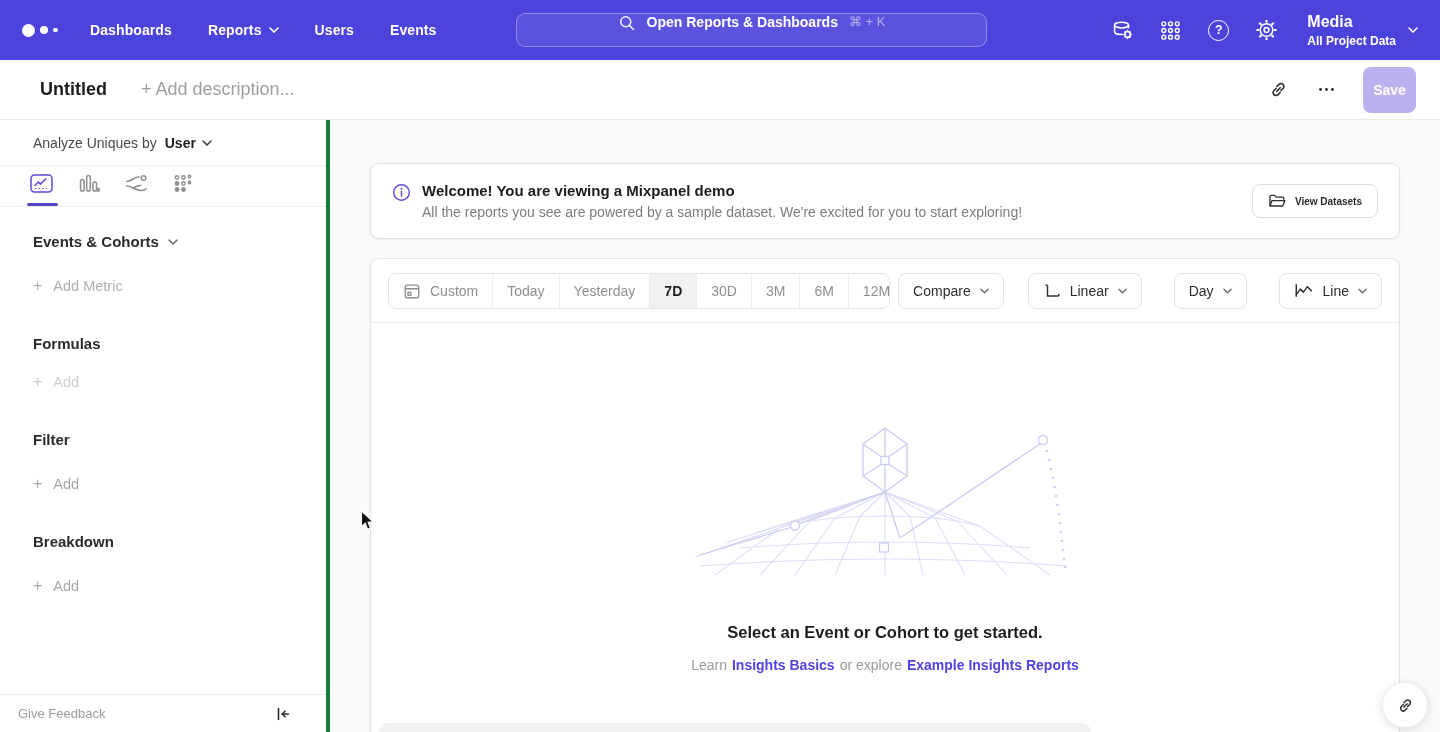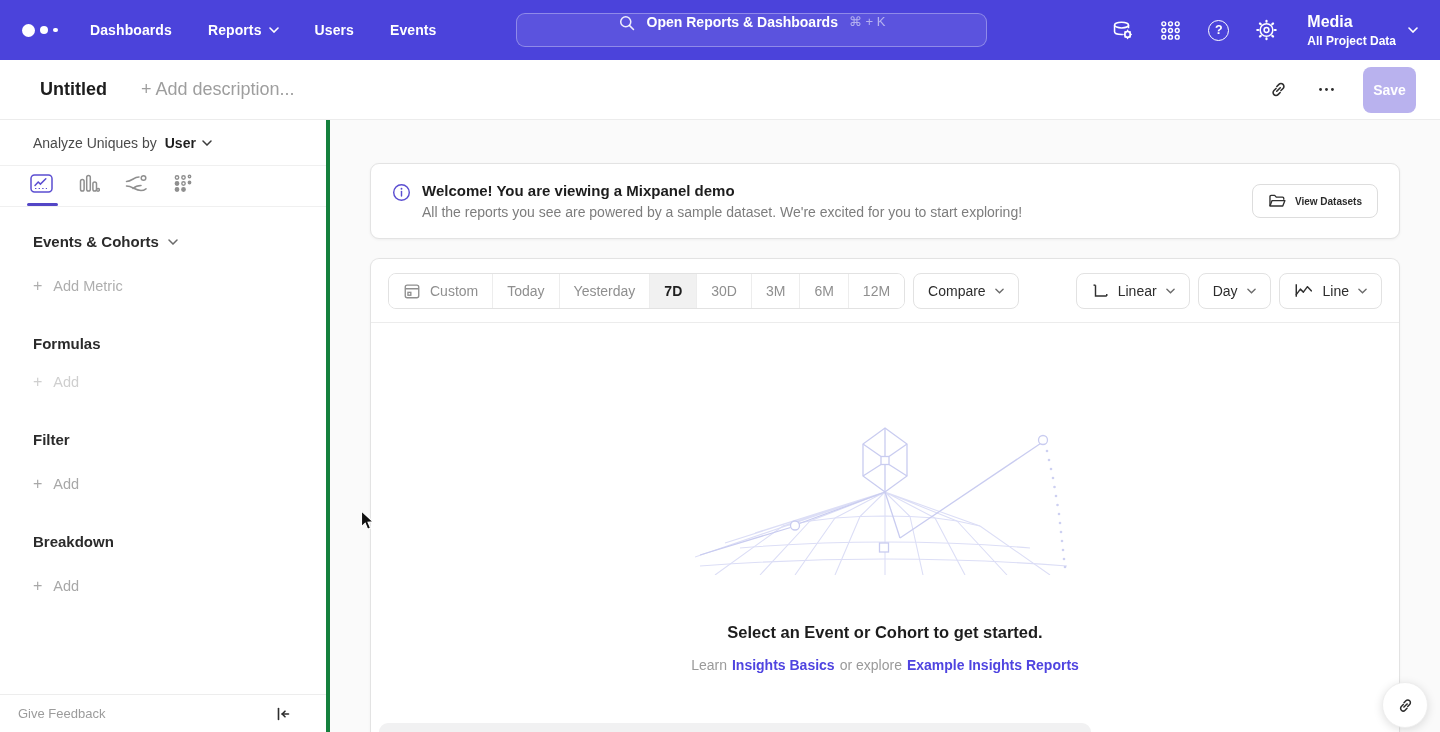--- a/index.html
+++ b/index.html
@@ -97,21 +97,21 @@
   .seg { display:flex; height:36px; border:1px solid #e2e2e2; border-radius:8px;
     overflow:hidden; align-items:stretch; }
   .seg-item { display:flex; align-items:center; gap:9px; padding:0 14px;
     font-size:14px; color:#8f8f8f; border-left:1px solid #ededed; cursor:pointer;
     background:#fff; white-space:nowrap; }
   .seg-item:first-child { border-left:none; }
   .seg-item.sel { background:#f1f1f1; color:#1f1f1f; font-weight:700; }
   .pill { height:36px; border:1px solid #e2e2e2; border-radius:8px; background:#fff;
     display:flex; align-items:center; gap:9px; padding:0 14px; font-size:14px;
     color:#3c3c3c; cursor:pointer; white-space:nowrap;
-    font-family:"Liberation Sans", sans-serif; }
+    font-family:"Liberation Sans", sans-serif;margin-left:24px; }
   .pill b { font-weight:400; color:#2d2d2d; }
   .ml8 { margin-left:8px; }
   .tb-right { margin-left:auto; display:flex; gap:8px; }
   .chevg { width:9px; height:6px; }
 
   .emptyzone { position:relative; text-align:center; }
   .illus { display:block; margin:102px auto 0; }
   .es-title { margin-top:48px; font-size:16.5px; font-weight:700; color:#1d1d1d; }
   .es-sub { margin-top:15px; font-size:14px; color:#9a9a9a; display:flex;
     justify-content:center; gap:5px; }

